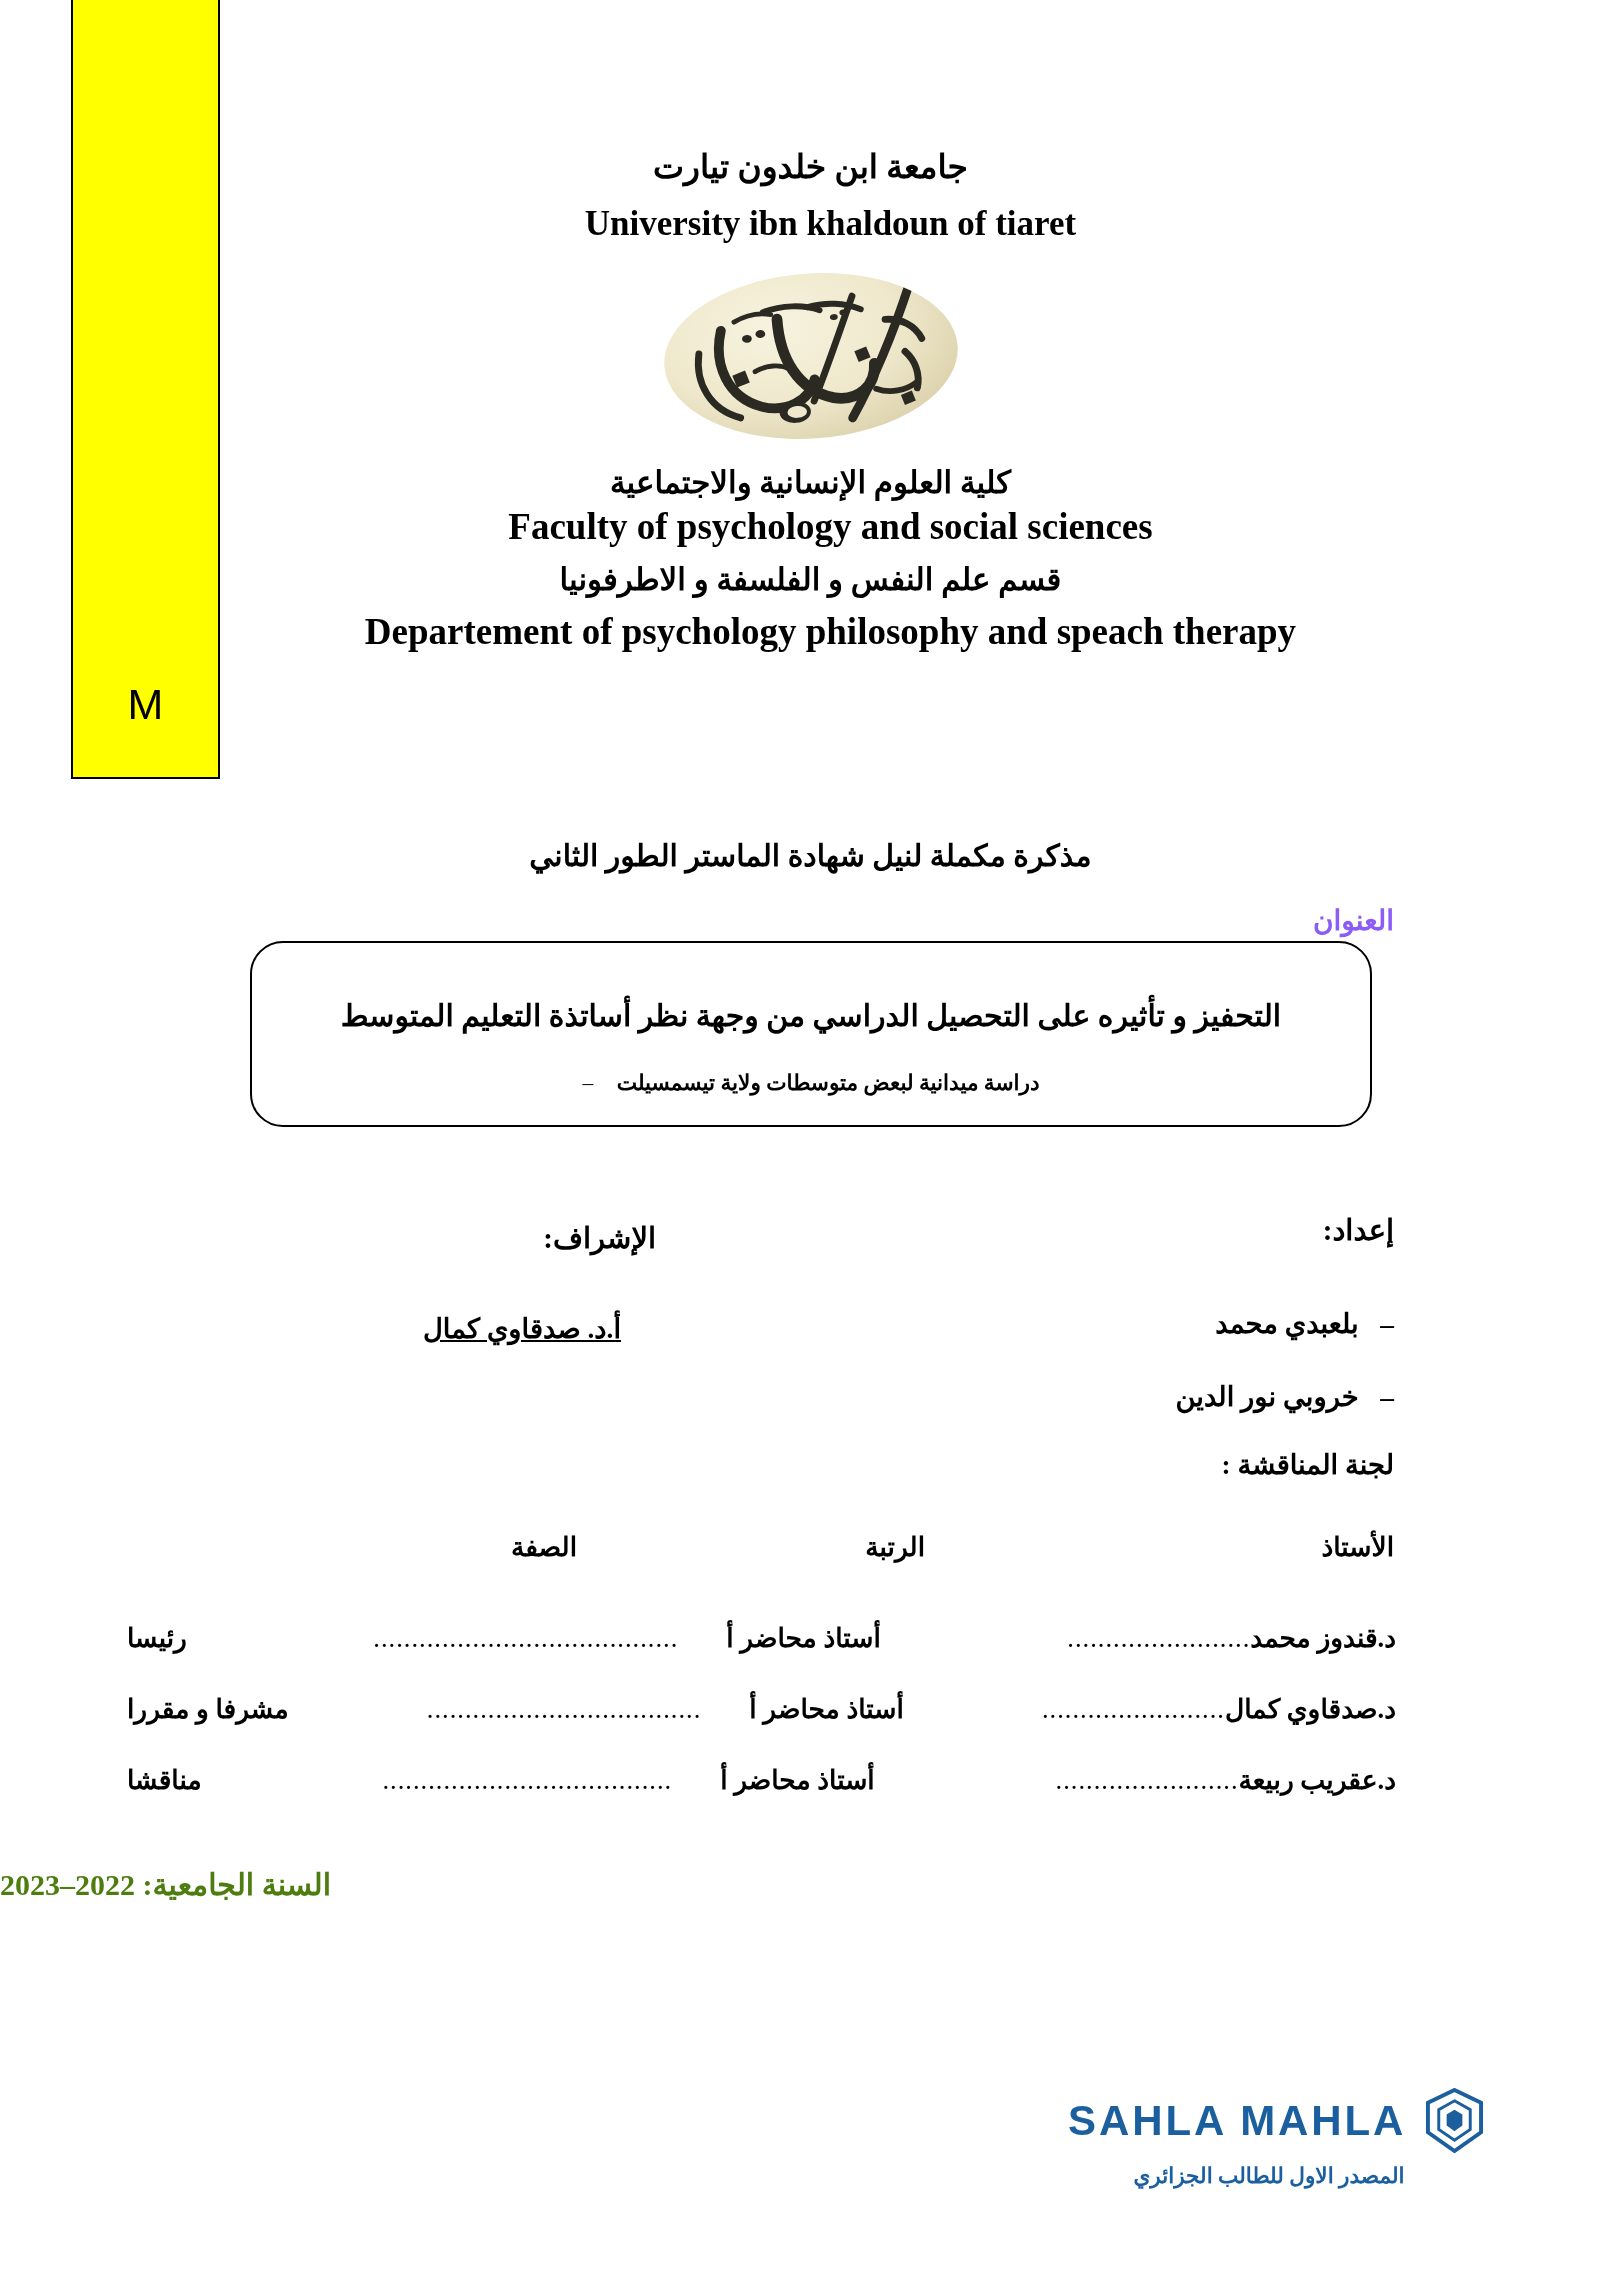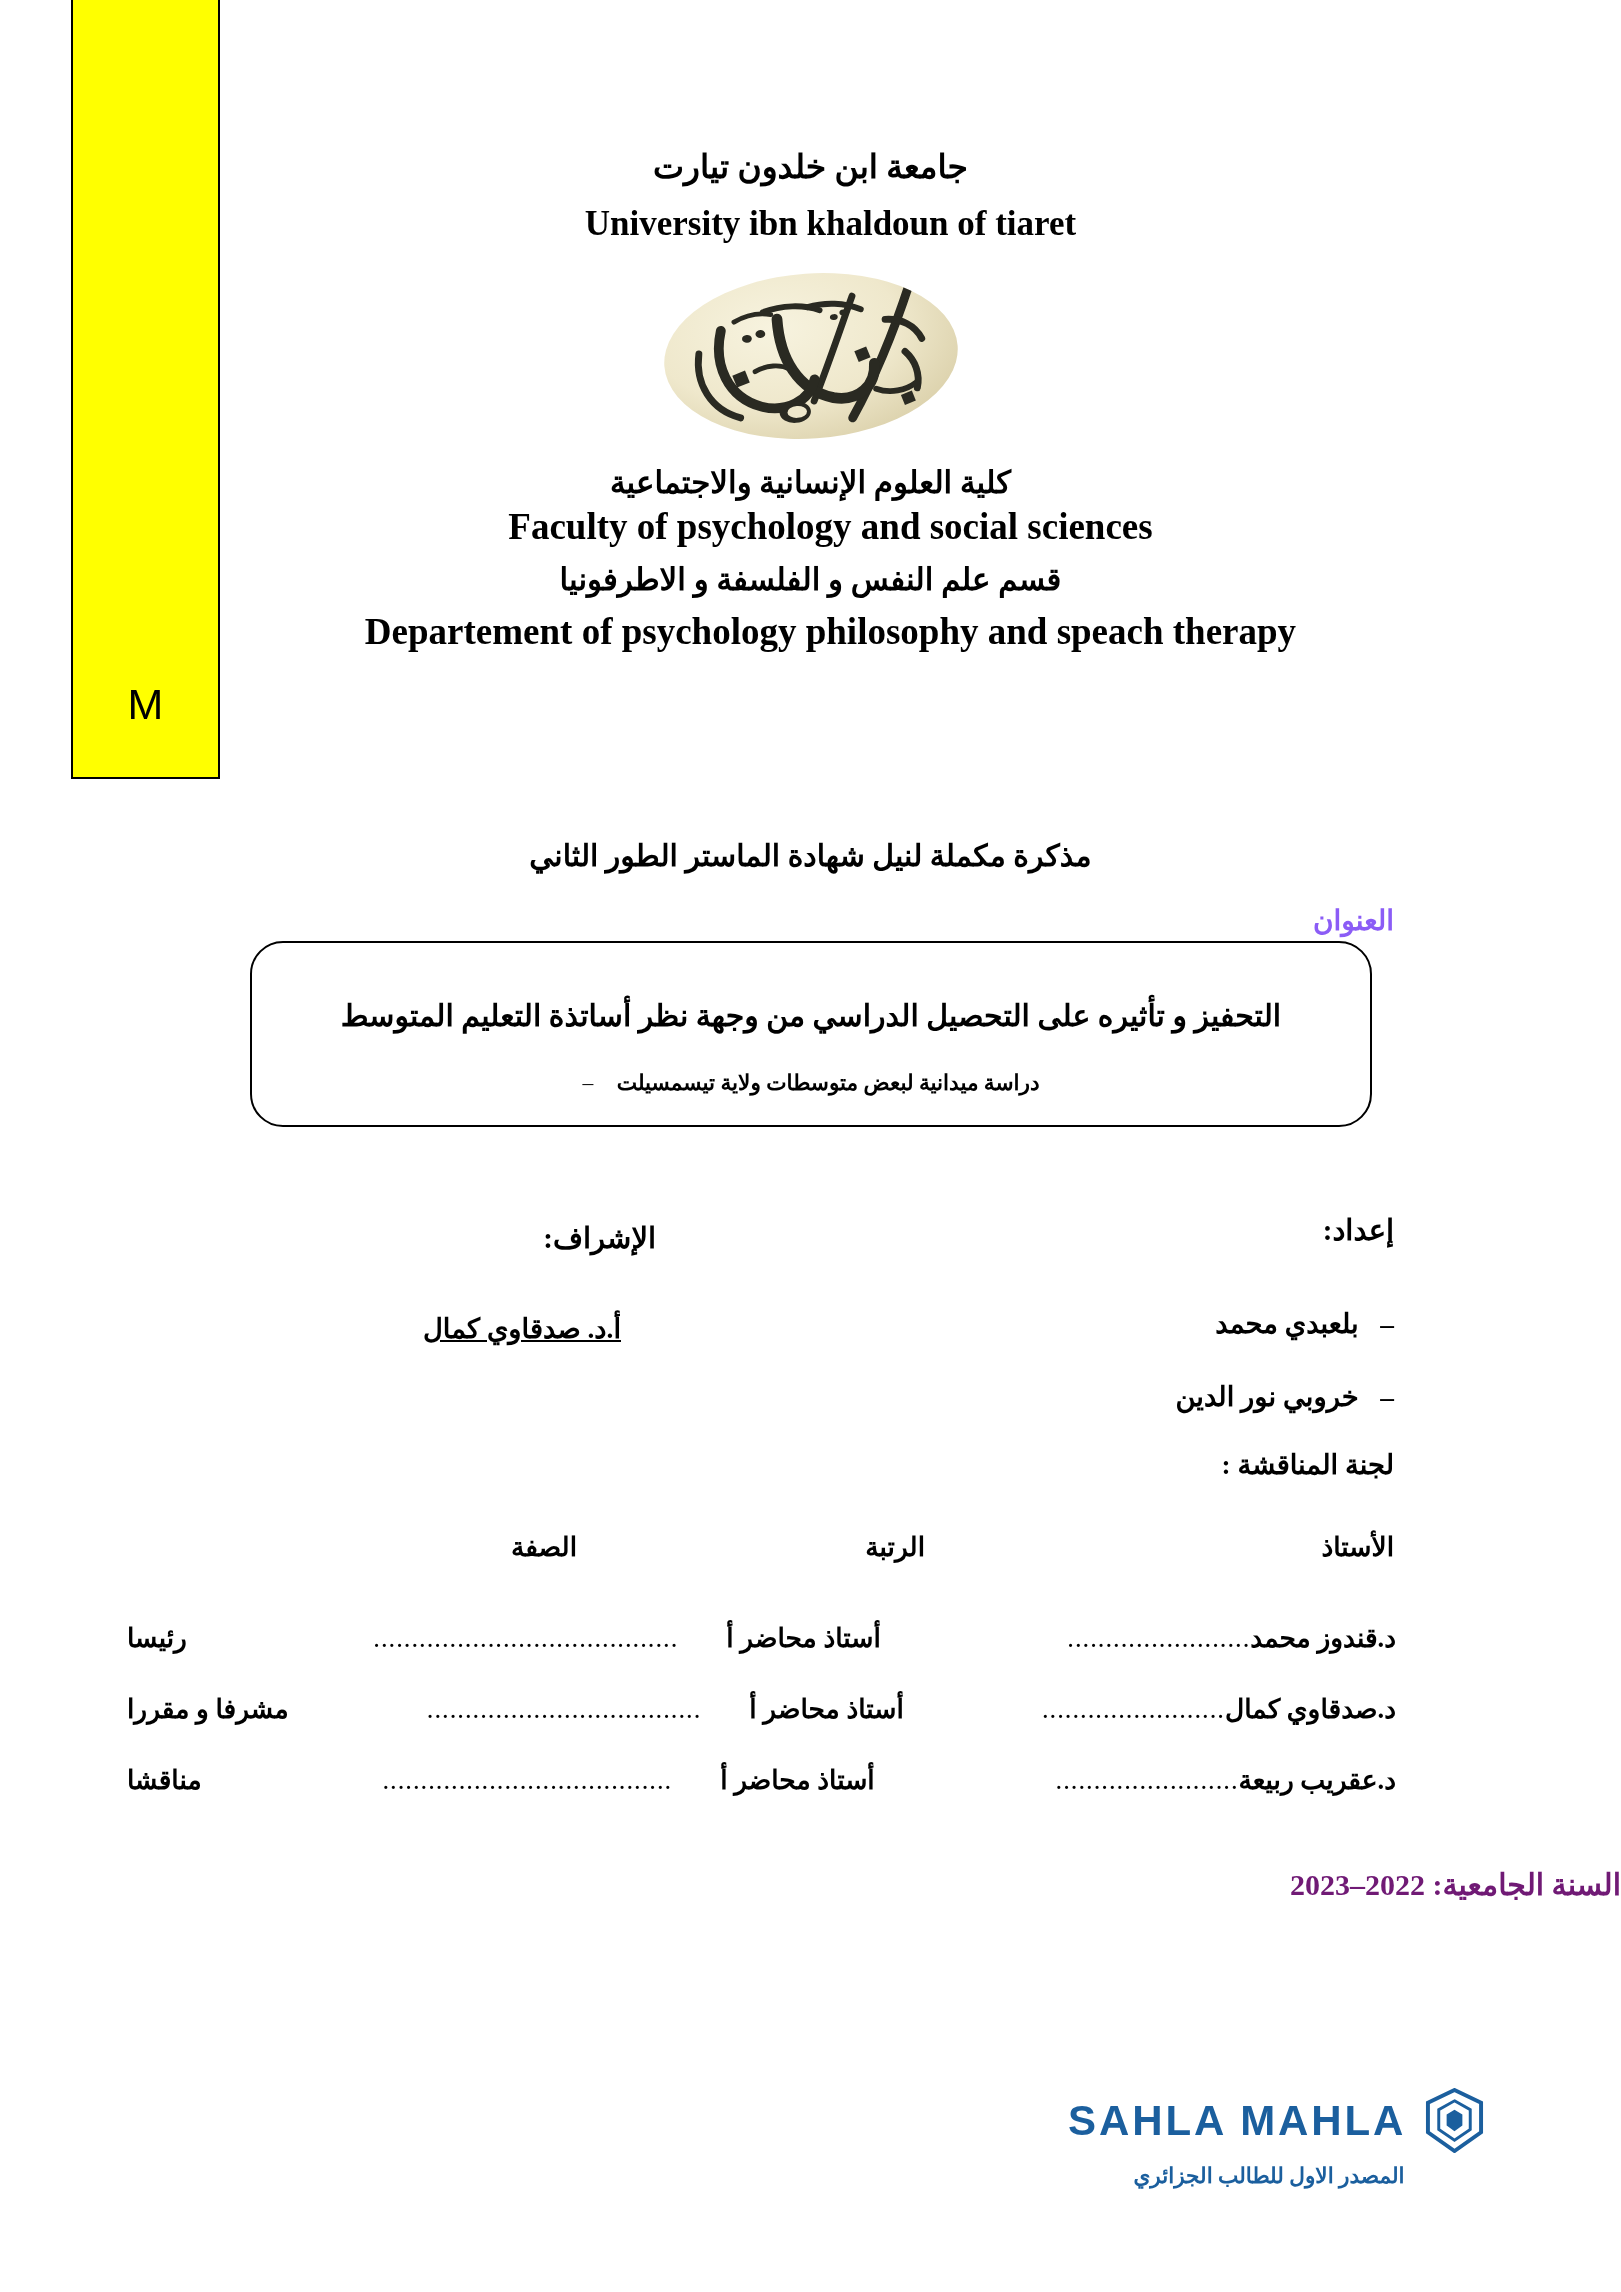--- a/index.html
+++ b/index.html
@@ -217,25 +217,25 @@
   }
   .jr-name { flex: 0 0 auto; }
   .jr-dots { flex: 1 1 auto; overflow: hidden; letter-spacing: 1px; font-weight: normal; }
   .jr-rank { flex: 0 0 auto; margin-left: 48px; }
   .jr-role { flex: 0 0 auto; }
 
   
   .year {
     position: absolute;
     left: 0; top: 1867px; width: 1621px;
-    text-align: right;
+    text-align: left;
     direction: rtl;
     font-size: 30px;
     font-weight: bold;
-    color: #701a75;
+    color: #4d7c0f;
   }
 
   
   .watermark {
     position: absolute;
     left: 1068px; top: 2088px;
     width: 461px; height: 147px;
   }
   .wm-row {
     display: flex;

